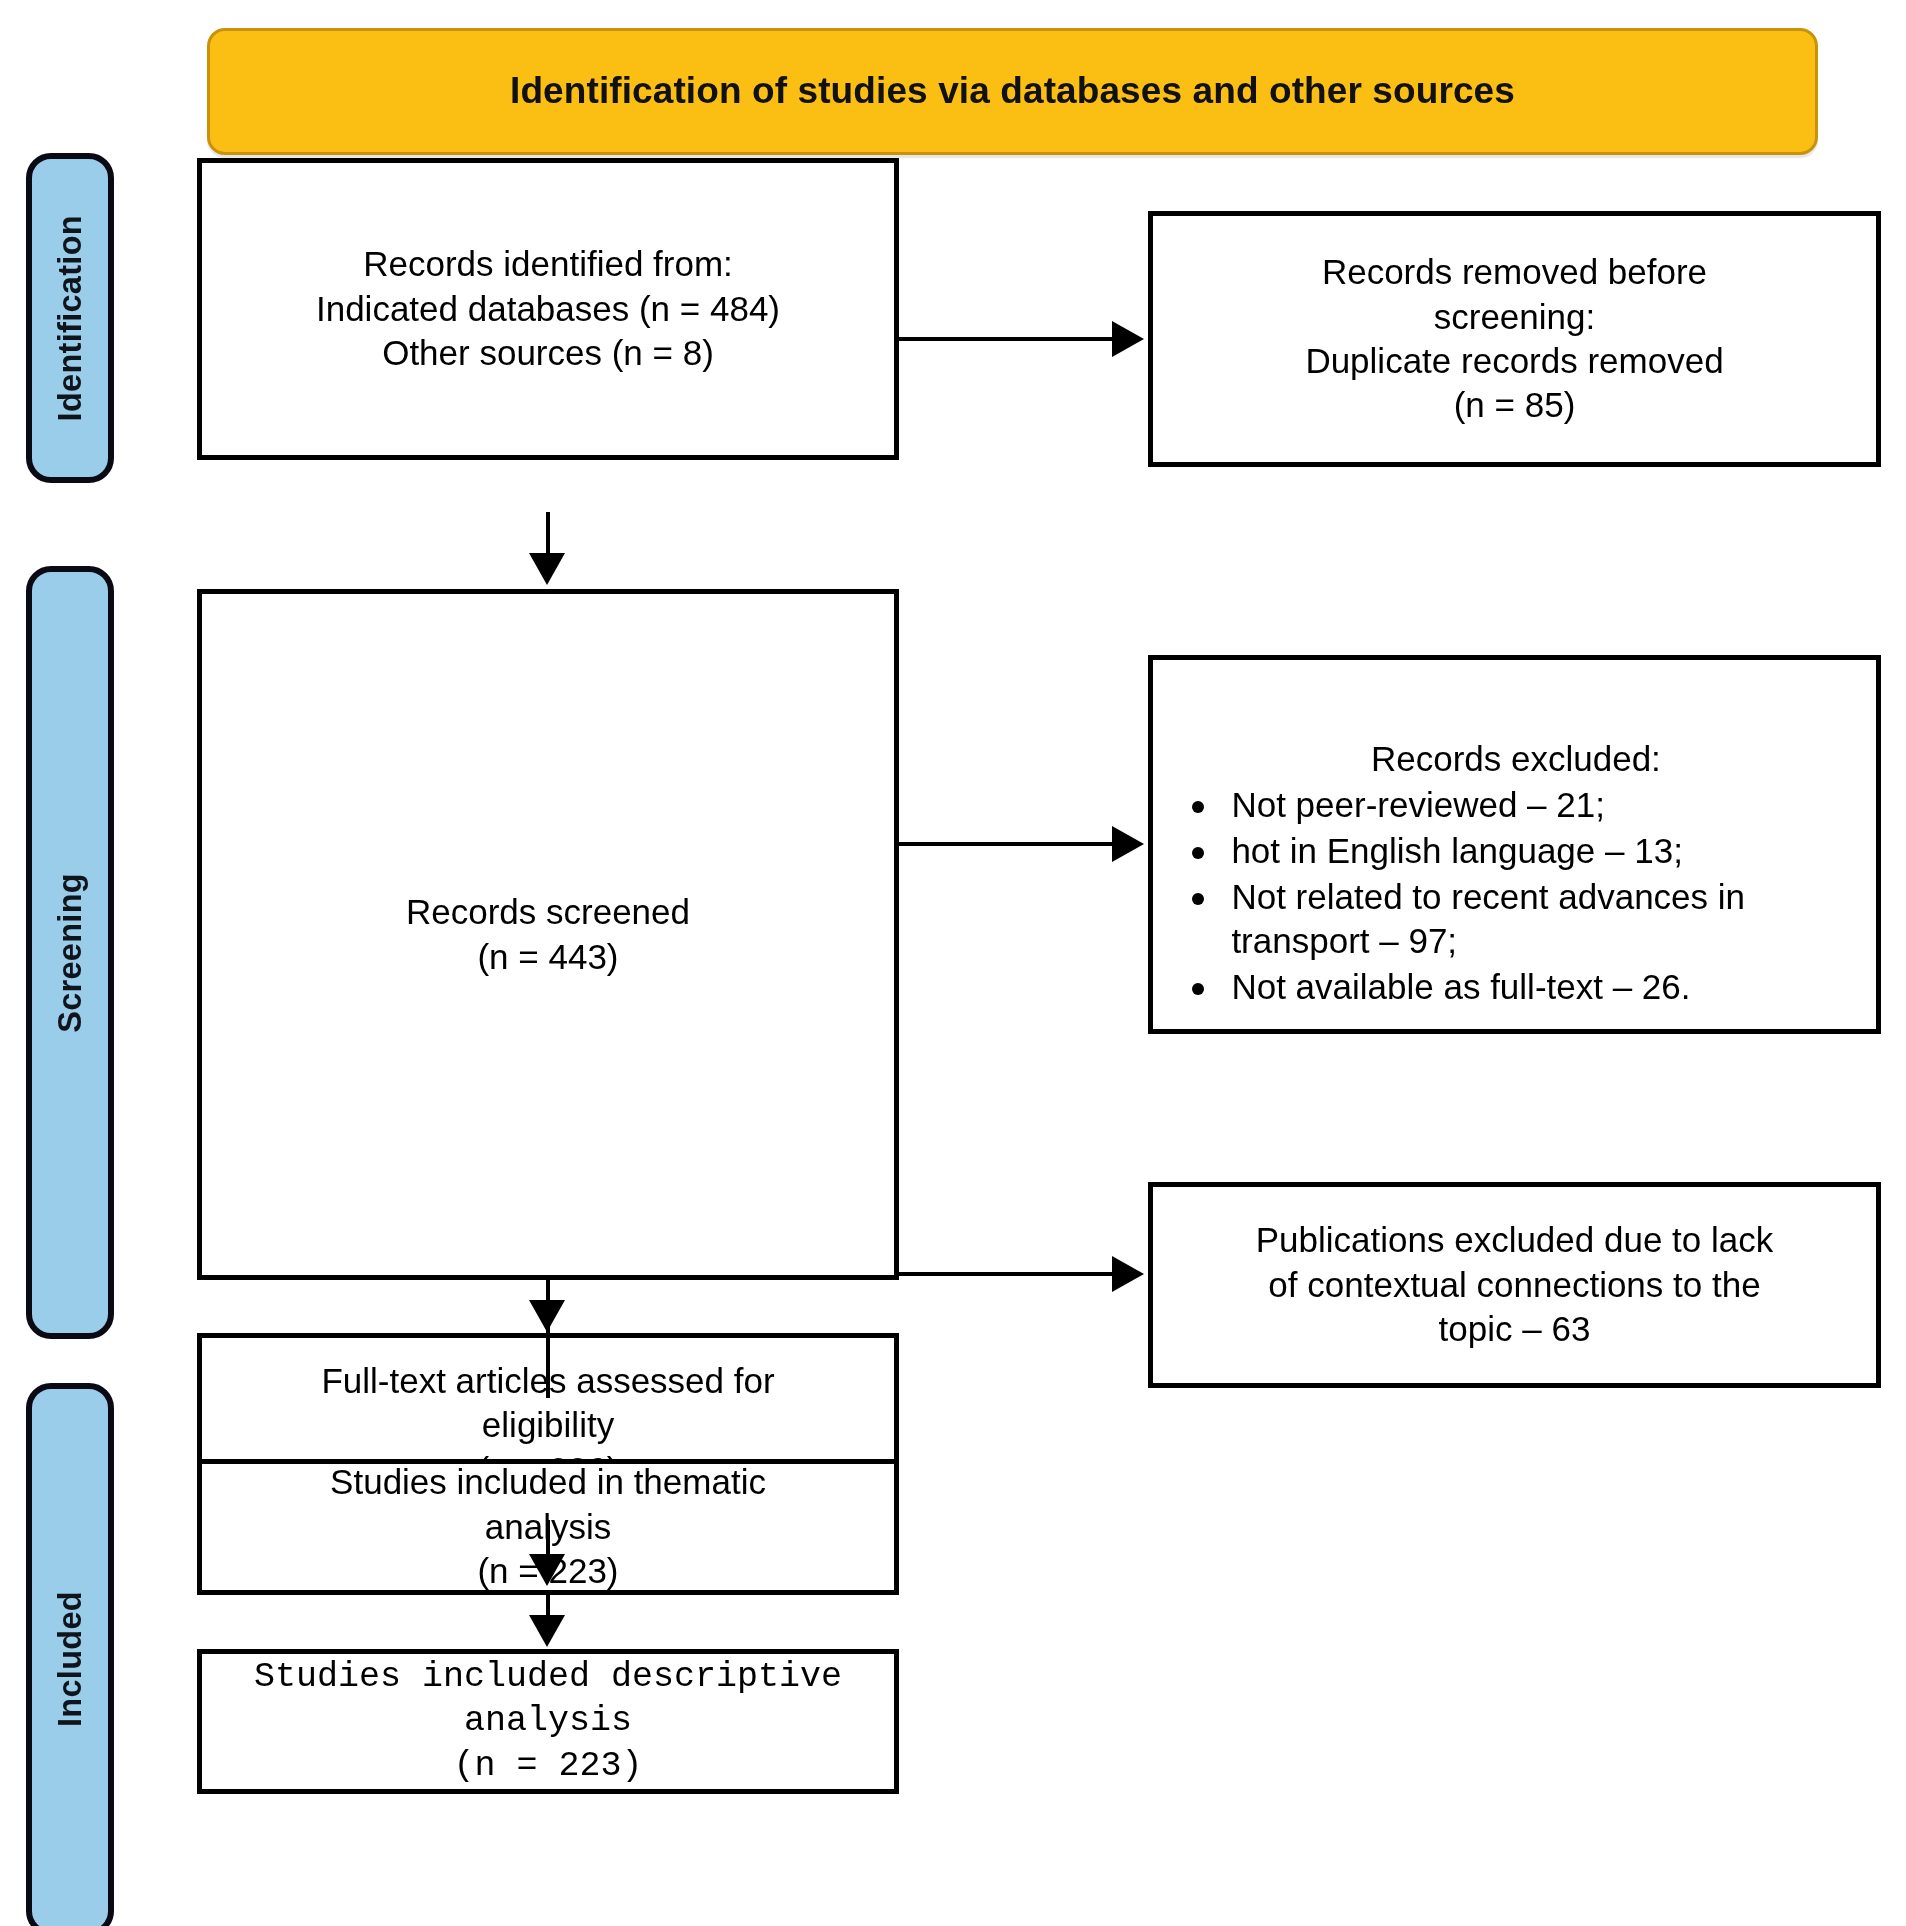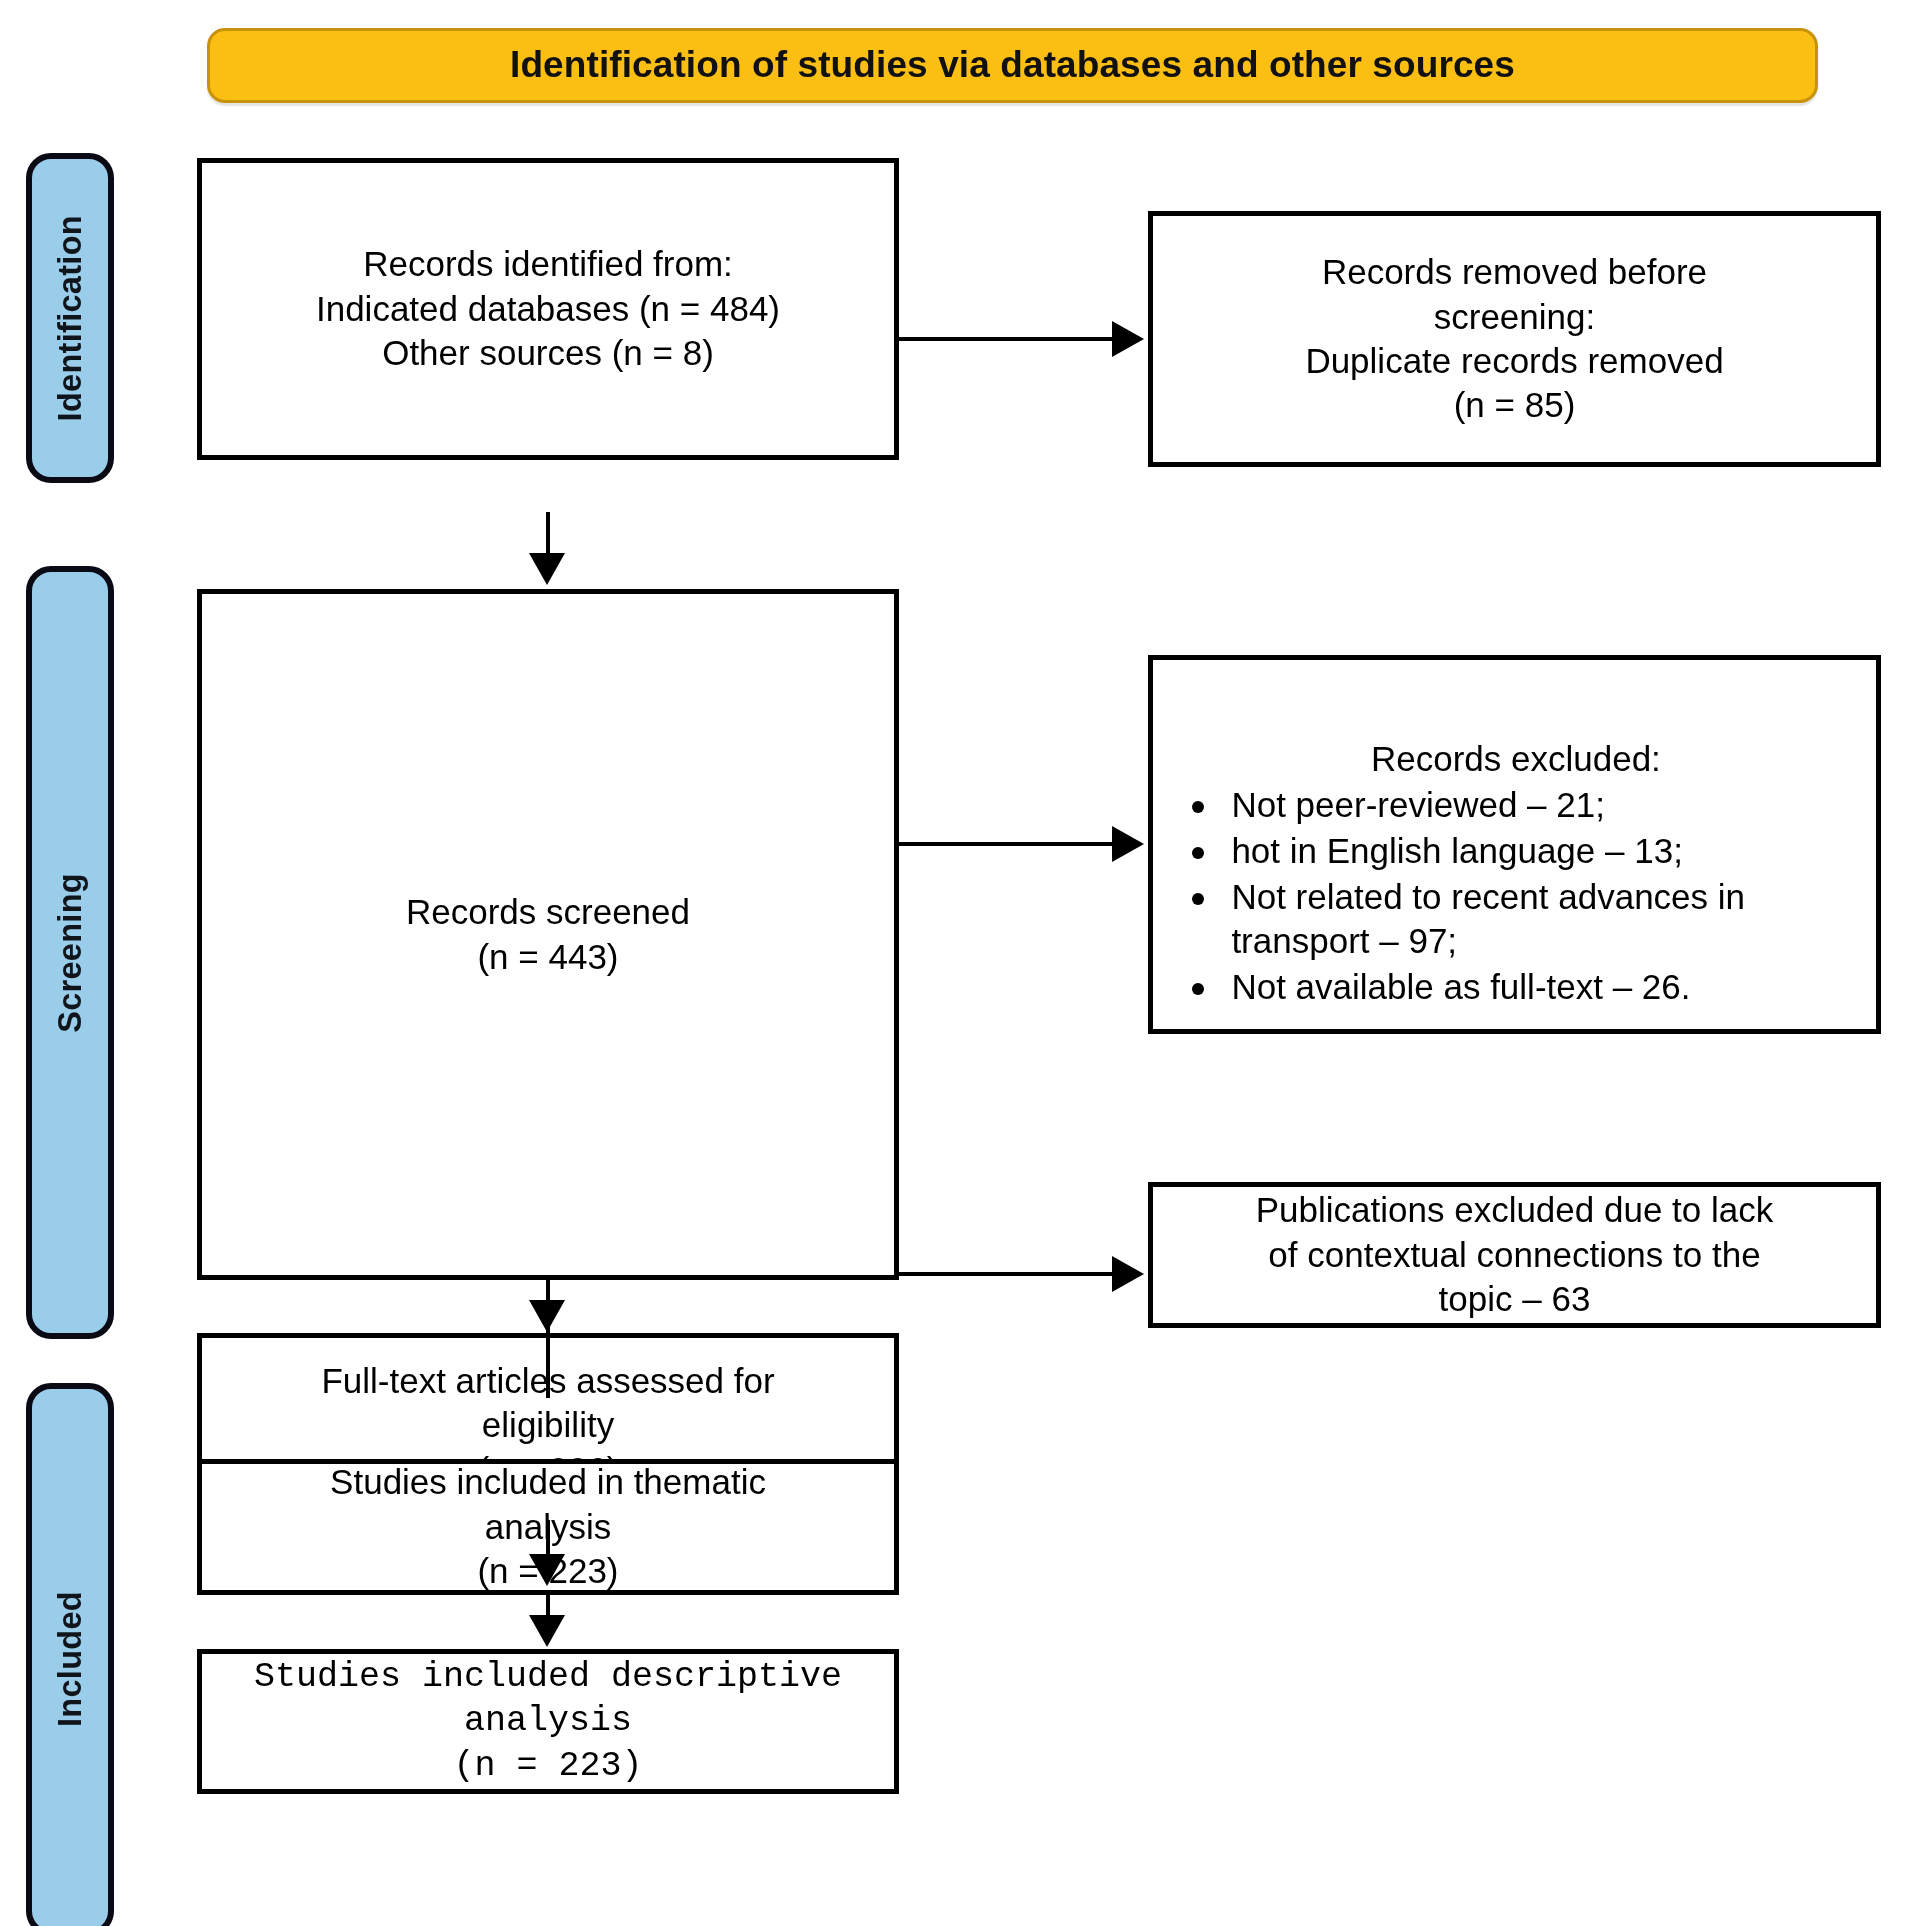--- a/index.html
+++ b/index.html
@@ -13,21 +13,21 @@
     width:1906px;
     height:1926px;
     background:#ffffff;
     overflow:hidden;
   }
 
   
   .banner{
     position:absolute;
     left:207px; top:28px;
-    width:1611px; height:75px;
+    width:1611px; height:127px;
     background:#FBBF14;
     border:3.5px solid #C8920A;
     border-radius:18px;
     box-sizing:border-box;
     display:flex; align-items:center; justify-content:center;
     box-shadow:0 2.1px 1.4px rgba(0,0,0,0.10);
   }
   .banner-text{
     font-size:37px;
     font-weight:bold;
@@ -91,21 +91,21 @@
   
   #box-fulltext        { top:1333px; height:187px; }
   #box-thematic        { top:1459px; height:136px; }
   #box-descriptive     { top:1649px; height:145px; }
 
   
   #box-removed   { left:1148px; top:211px;  width:733px; height:256px; }
   #box-excluded  { left:1148px; top:655px;  width:733px; height:379px;
                    align-items:flex-end; justify-content:flex-start;
                    padding:18px 16.6px 18px 19.4px; }
-  #box-pubexcl   { left:1148px; top:1182px; width:733px; height:146px; }
+  #box-pubexcl   { left:1148px; top:1182px; width:733px; height:206px; }
 
   
   .excl-wrap{ width:100%; }
   .excl-title{
     font-size:35px; line-height:1.24; color:#000;
     text-align:center; margin-bottom:2.8px;
   }
   .excl-list{
     list-style:none; margin:0; padding:0;
   }

